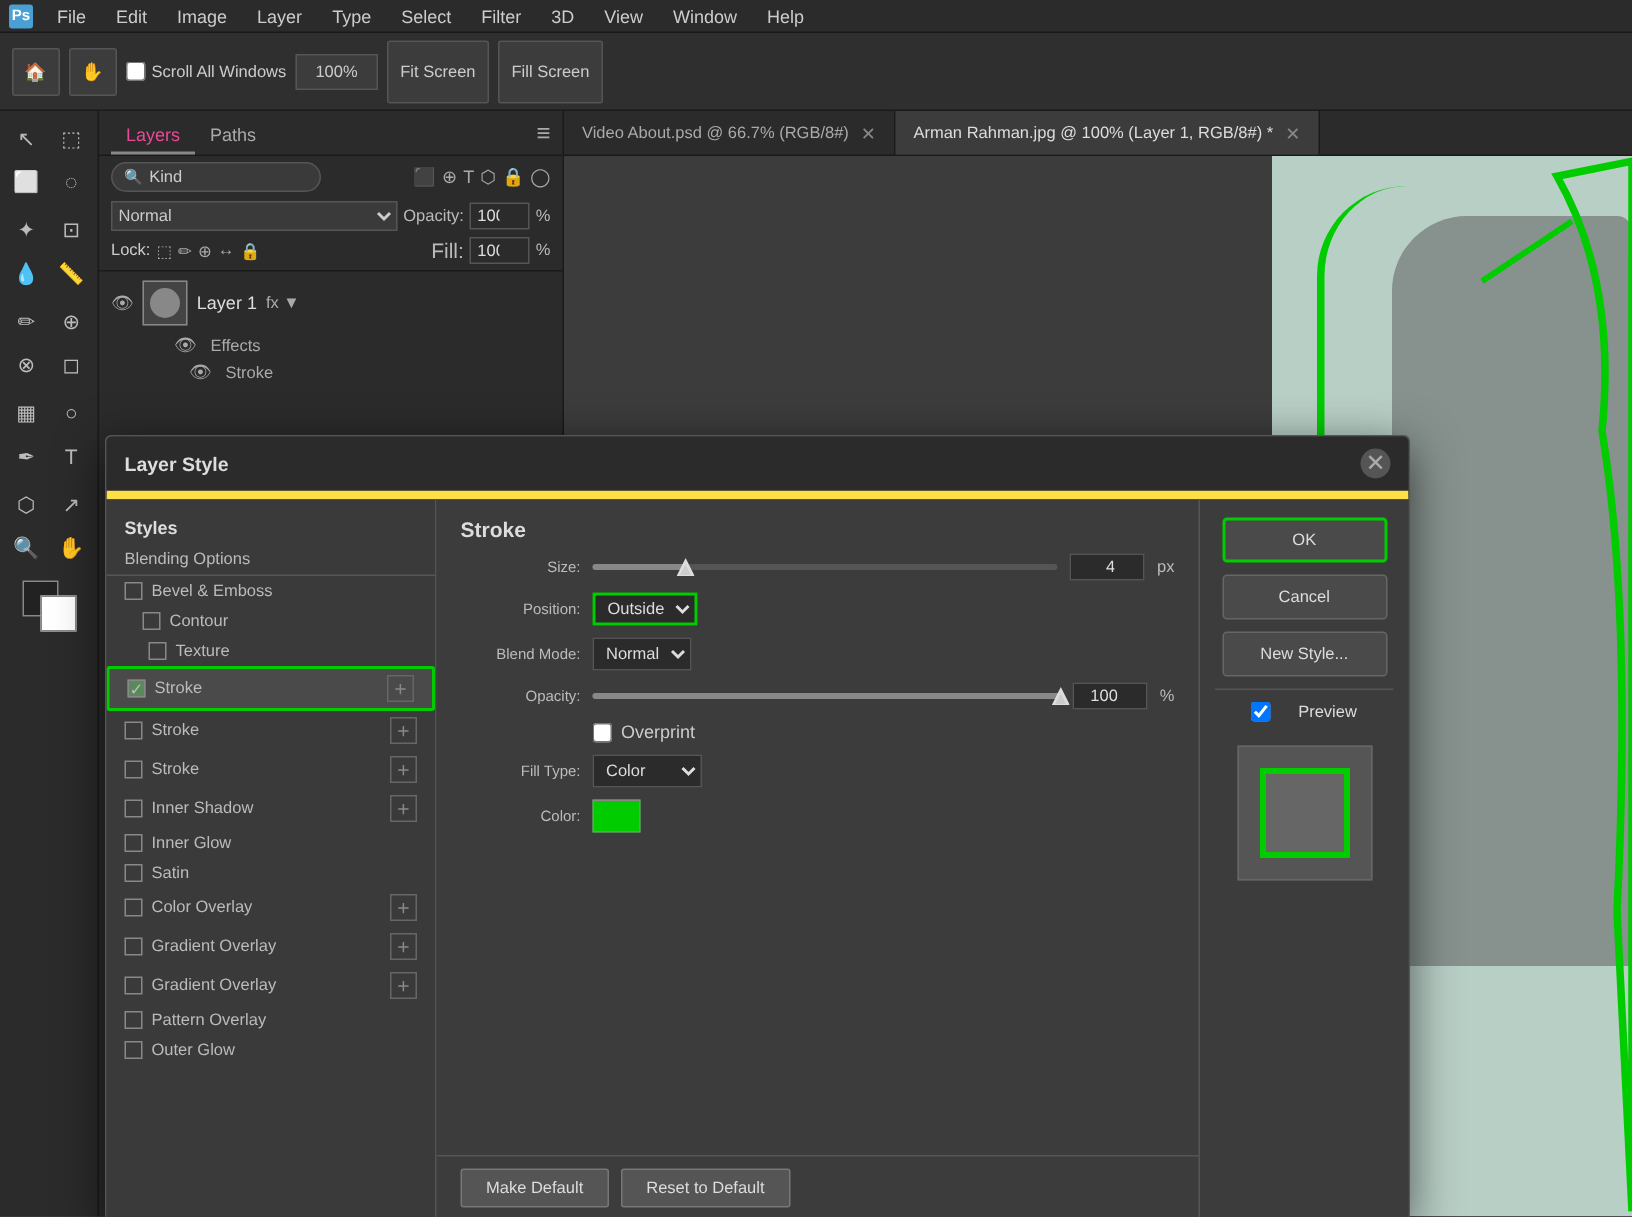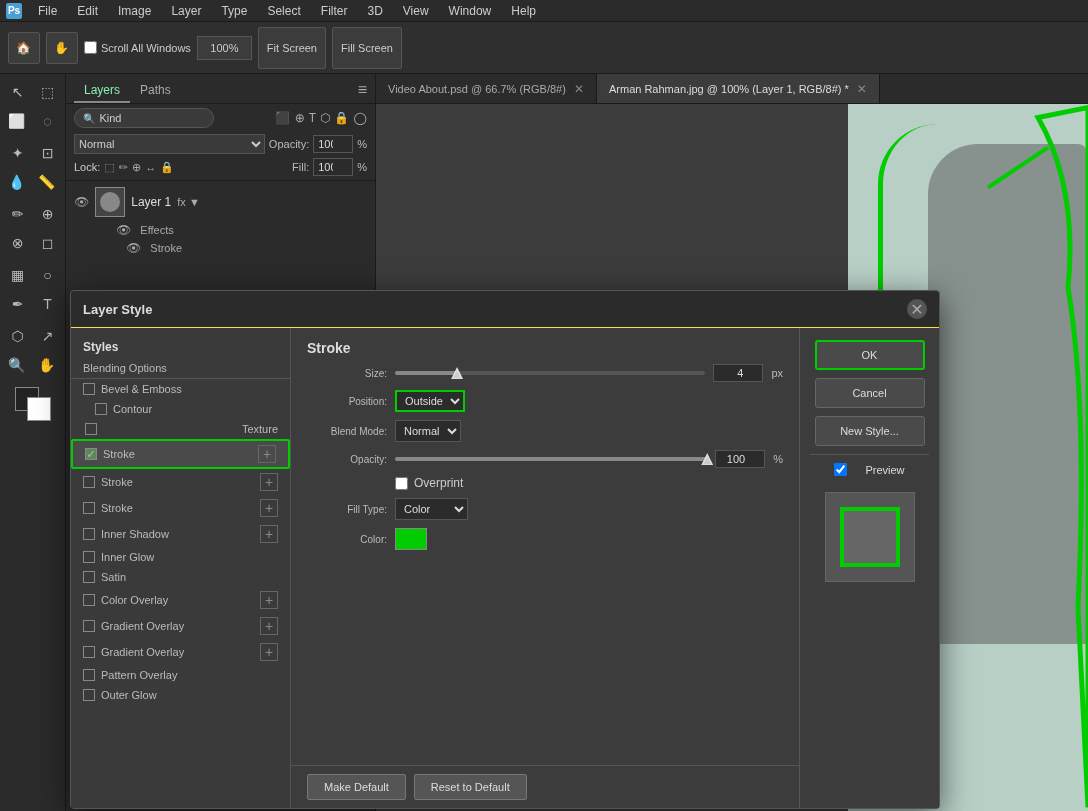--- a/index.html
+++ b/index.html
@@ -26,21 +26,21 @@
     .tool-group { display: flex; flex-direction: column; align-items: center; gap: 1px; margin-bottom: 2px; }
     .tool-pair { display: flex; gap: 2px; }
     .color-boxes { display: flex; flex-direction: column; align-items: center; margin-top: 4px; position: relative; width: 40px; height: 36px; }
     .fg-box { width: 24px; height: 24px; background: #222; border: 1px solid #888; position: absolute; top: 0; left: 2px; }
     .bg-box { width: 24px; height: 24px; background: #fff; border: 1px solid #888; position: absolute; top: 10px; left: 14px; }
 
     
     .layers-panel { width: 310px; background: #2b2b2b; border-right: 1px solid #1a1a1a; display: flex; flex-direction: column; }
     .panel-tabs { display: flex; border-bottom: 1px solid #1a1a1a; height: 30px; align-items: flex-end; padding: 0 8px; }
     .panel-tab { padding: 4px 10px; font-size: 12px; cursor: pointer; color: #aaa; border-bottom: 2px solid transparent; }
-    .panel-tab.active { color: #86efac; border-bottom: 2px solid #888; }
+    .panel-tab.active { color: #ec4899; border-bottom: 2px solid #888; }
     .panel-header { display: flex; align-items: center; justify-content: space-between; padding: 4px 8px; }
     .search-box { background: #3a3a3a; border: 1px solid #555; border-radius: 10px; padding: 2px 8px; font-size: 11px; color: #ccc; width: 140px; height: 20px; display: flex; align-items: center; gap: 4px; }
     .panel-icons { display: flex; gap: 4px; }
     .panel-icon { color: #aaa; cursor: pointer; font-size: 12px; }
     .blend-row { display: flex; align-items: center; gap: 4px; padding: 2px 8px; }
     .blend-select { background: #3a3a3a; border: 1px solid #555; color: #ccc; font-size: 11px; height: 20px; flex: 1; }
     .lock-row { display: flex; align-items: center; gap: 4px; padding: 2px 8px; font-size: 11px; }
     .lock-icon { color: #aaa; font-size: 11px; }
     .layer-item { display: flex; align-items: center; gap: 6px; padding: 4px 8px; cursor: pointer; }
     .layer-thumb { width: 30px; height: 30px; background: #555; border: 1px solid #888; }
@@ -51,21 +51,21 @@
     .eye-icon { color: #aaa; font-size: 12px; }
 
     
     .canvas-area { flex: 1; background: #3c3c3c; display: flex; flex-direction: column; }
     .canvas-tabs { display: flex; background: #2b2b2b; border-bottom: 1px solid #1a1a1a; height: 30px; align-items: stretch; }
     .canvas-tab { display: flex; align-items: center; padding: 0 12px; gap: 8px; font-size: 11px; color: #aaa; cursor: pointer; border-right: 1px solid #1a1a1a; }
     .canvas-tab.active { background: #3c3c3c; color: #ddd; }
     .tab-close { font-size: 12px; cursor: pointer; color: #888; }
     .canvas-content { flex: 1; position: relative; overflow: hidden; }
     .dialog { background: #3c3c3c; border: 1px solid #555; border-radius: 4px; width: 870px; pointer-events: all; box-shadow: 0 8px 32px rgba(0,0,0,0.6); }
-    .dialog-title-bar { background: #2b2b2b; padding: 8px 12px; display: flex; align-items: center; justify-content: space-between; border-bottom: 1px solid #fde047; border-radius: 4px 4px 0 0; }
+    .dialog-title-bar { background: #2b2b2b; padding: 8px 12px; display: flex; align-items: center; justify-content: space-between; border-bottom: 6px solid #fde047; border-radius: 4px 4px 0 0; }
     .dialog-title { font-size: 13px; font-weight: bold; color: #ddd; }
     .dialog-close { cursor: pointer; color: #aaa; font-size: 16px; width: 20px; height: 20px; display: flex; align-items: center; justify-content: center; border-radius: 50%; background: #555; }
     .dialog-body { display: flex; height: 480px; }
 
     
     .styles-panel { width: 220px; background: #3a3a3a; border-right: 1px solid #555; overflow-y: auto; padding: 8px 0; }
     .styles-header { padding: 4px 12px; font-size: 12px; font-weight: bold; color: #ddd; }
     .style-item { padding: 4px 12px; font-size: 11px; color: #bbb; cursor: pointer; display: flex; align-items: center; gap: 6px; }
     .style-checkbox { width: 12px; height: 12px; border: 1px solid #888; background: #3a3a3a; display: flex; align-items: center; justify-content: center; cursor: pointer; }
     .style-checkbox.checked { background: #555; }
@@ -222,21 +222,21 @@
       <input type="number" class="form-input" style="width: 40px;" value="100">
       <span style="font-size:11px; color:#bbb;">%</span>
     </div>
     <div class="lock-row">
       <span>Lock:</span>
       <span class="lock-icon">⬚</span>
       <span class="lock-icon">✏</span>
       <span class="lock-icon">⊕</span>
       <span class="lock-icon">↔</span>
       <span class="lock-icon">🔒</span>
-      <span style="margin-left:auto; font-size:11px; color:#bbb;">Fill:</span>
+      <span style="margin-left:auto; font-size:14px; color:#bbb;">Fill:</span>
       <input type="number" class="form-input" style="width: 40px;" value="100">
       <span style="font-size:11px; color:#bbb;">%</span>
     </div>
     <div style="height:1px; background:#1a1a1a; margin: 2px 0;"></div>
 
     <div class="layer-item">
       <span class="eye-icon">👁</span>
       <div class="layer-thumb" style="background: #444; display:flex; align-items:center; justify-content:center;">
         <div style="width:20px; height:20px; background:#888; border-radius:50%;"></div>
       </div>
@@ -297,21 +297,21 @@
         <div class="divider"></div>
 
         <div class="style-item">
           <div class="style-checkbox"></div>
           <span>Bevel &amp; Emboss</span>
         </div>
         <div class="style-item" style="padding-left: 24px;">
           <div class="style-checkbox"></div>
           <span>Contour</span>
         </div>
-        <div class="style-item" style="padding-left: 14px; justify-content: space-between;">
+        <div class="style-item" style="padding-left: 28px;">
           <div class="style-checkbox"></div>
           <span>Texture</span>
         </div>
 
         <div class="style-item stroke-active-item">
           <div class="style-checkbox checked" style="background:#5a8a5a;">✓</div>
           <span>Stroke</span>
           <div class="style-plus">+</div>
         </div>
         <div class="style-item">

